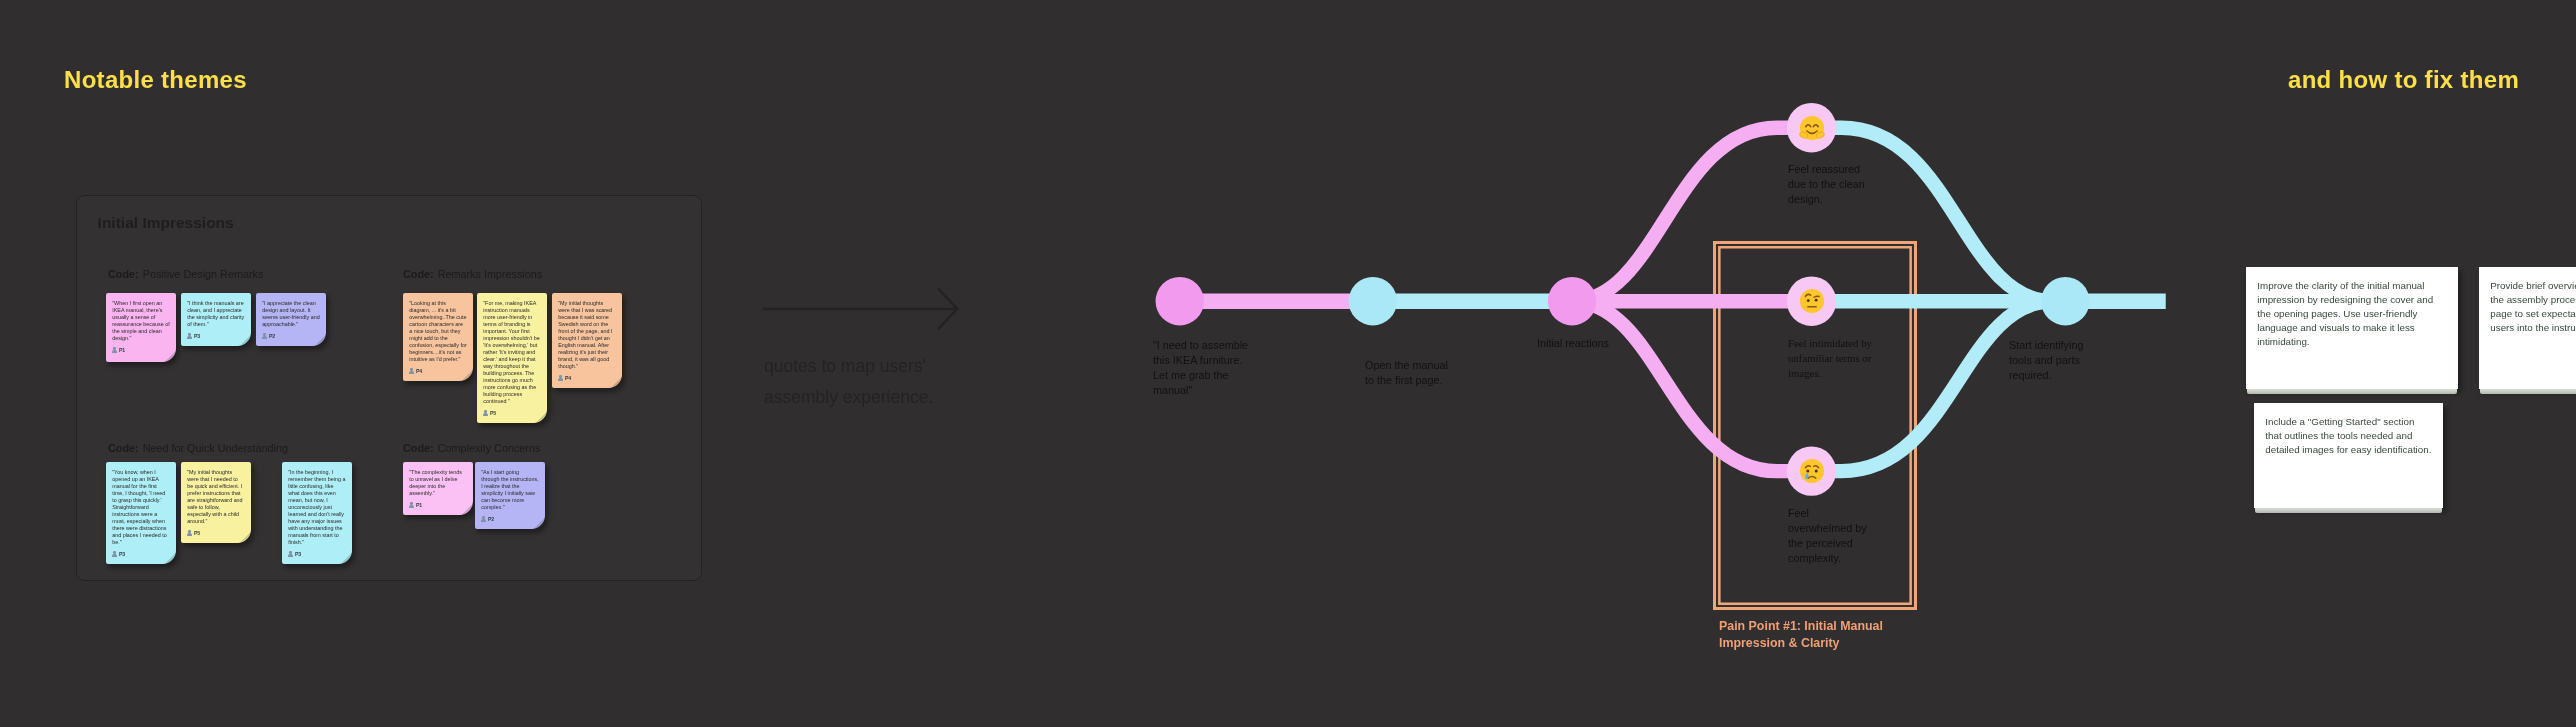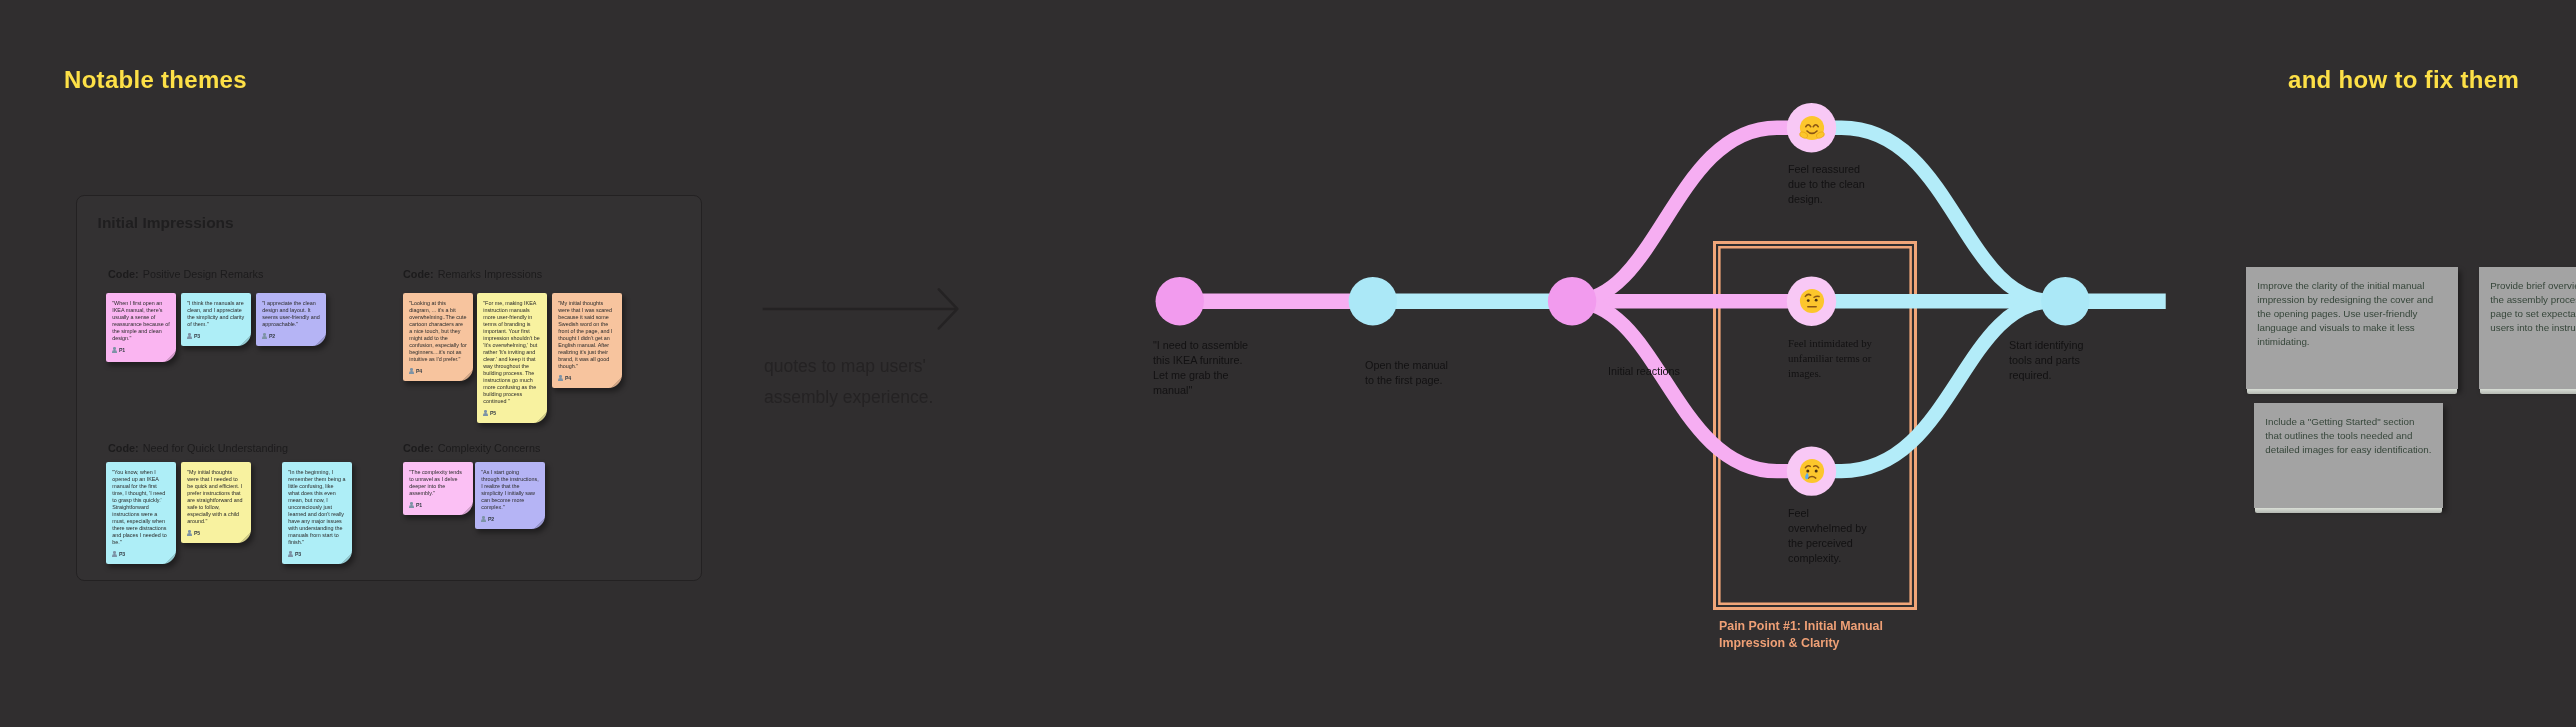--- a/index.html
+++ b/index.html
@@ -27,21 +27,21 @@
   #faint-note{position:absolute;left:764px;top:351px;font-size:17.5px;line-height:31px;color:#242223;}
   
   #pain-box{position:absolute;left:1713px;top:241px;width:198px;height:363px;z-index:1;
     border:3.1px solid #f1a679;box-shadow:inset 0 0 0 2.1px #302e2f, inset 0 0 0 4.6px #f1a679;}
   #journey-svg{position:absolute;left:0;top:0;z-index:2;pointer-events:none;}
   .jlabel{position:absolute;z-index:3;font-size:10.8px;line-height:15px;color:#121112;}
   #pain-label{position:absolute;left:1719px;top:618px;width:196px;z-index:3;
     font-size:12.4px;line-height:16.5px;font-weight:bold;color:#efa076;}
   .emoji{position:absolute;z-index:3;width:30px;height:30px;}
   
-  .fixnote{position:absolute;box-sizing:border-box;background:#a3a3a3;color:#36463a;
+  .fixnote{position:absolute;box-sizing:border-box;background:#ffffff;color:#36463a;
     font-size:9.8px;line-height:14px;padding:12.4px 11.3px;box-shadow:2.6px 3.6px 5.2px rgba(0,0,0,.4);}
   .fixnote::after{content:'';position:absolute;left:1px;right:1px;bottom:-4.6px;height:4.6px;
     background:linear-gradient(#d9ded6,#b4b8b2);border-radius:0 0 2.1px 2.1px;}
 </style>
 </head>
 <body>
 
 <div id="canvas">
 
   <div class="heading" style="left:64px;top:66px;">Notable themes</div>
@@ -198,21 +198,21 @@
     <path d="M20 28 Q26 21 32 25" stroke="#8a5514" stroke-width="3.4" fill="none" stroke-linecap="round"></path>
     <path d="M40 25 Q46 21 52 28" stroke="#8a5514" stroke-width="3.4" fill="none" stroke-linecap="round"></path>
     <circle cx="26" cy="36" r="3.6" fill="#4a2f10"></circle>
     <circle cx="46" cy="36" r="3.6" fill="#4a2f10"></circle>
     <path d="M27 53 Q36 45 45 53" stroke="#8a5514" stroke-width="3.6" fill="none" stroke-linecap="round"></path>
     <path d="M24 40 C19 48 18 52 21.5 55 C26 57.5 29.5 52 27 44 Z" fill="#5dadec"></path>
   </svg>
 
   <div class="jlabel" style="left:1153px;top:338px;width:106px;">"I need to assemble this IKEA furniture. Let me grab the manual"</div>
   <div class="jlabel" style="left:1365px;top:358px;width:88px;">Open the manual to the first page.</div>
-  <div class="jlabel" style="left:1608px;top:336px;width:118px;margin-top:28px;">Initial reactions</div>
+  <div class="jlabel" style="left:1537px;top:336px;width:118px;">Initial reactions</div>
   <div class="jlabel" style="left:2009px;top:338px;width:95px;">Start identifying tools and parts required.</div>
   <div class="jlabel" style="left:1788px;top:162px;width:93px;">Feel reassured due to the clean design.</div>
   <div class="jlabel" style="left:1788px;top:336px;width:95px;font-family:Liberation Serif, serif;">Feel intimidated by unfamiliar terms or images.</div>
   <div class="jlabel" style="left:1788px;top:506px;width:83px;">Feel overwhelmed by the perceived complexity.</div>
   <div id="pain-label">Pain Point #1: Initial Manual Impression &amp; Clarity</div>
 
   <div class="fixnote" style="left:2246px;top:267px;width:212px;min-height:122px;">
     <div>Improve the clarity of the initial manual impression by redesigning the cover and the opening pages. Use user-friendly language and visuals to make it less intimidating.</div>
   </div>
   <div class="fixnote" style="left:2479px;top:267px;width:187px;min-height:122px;">

